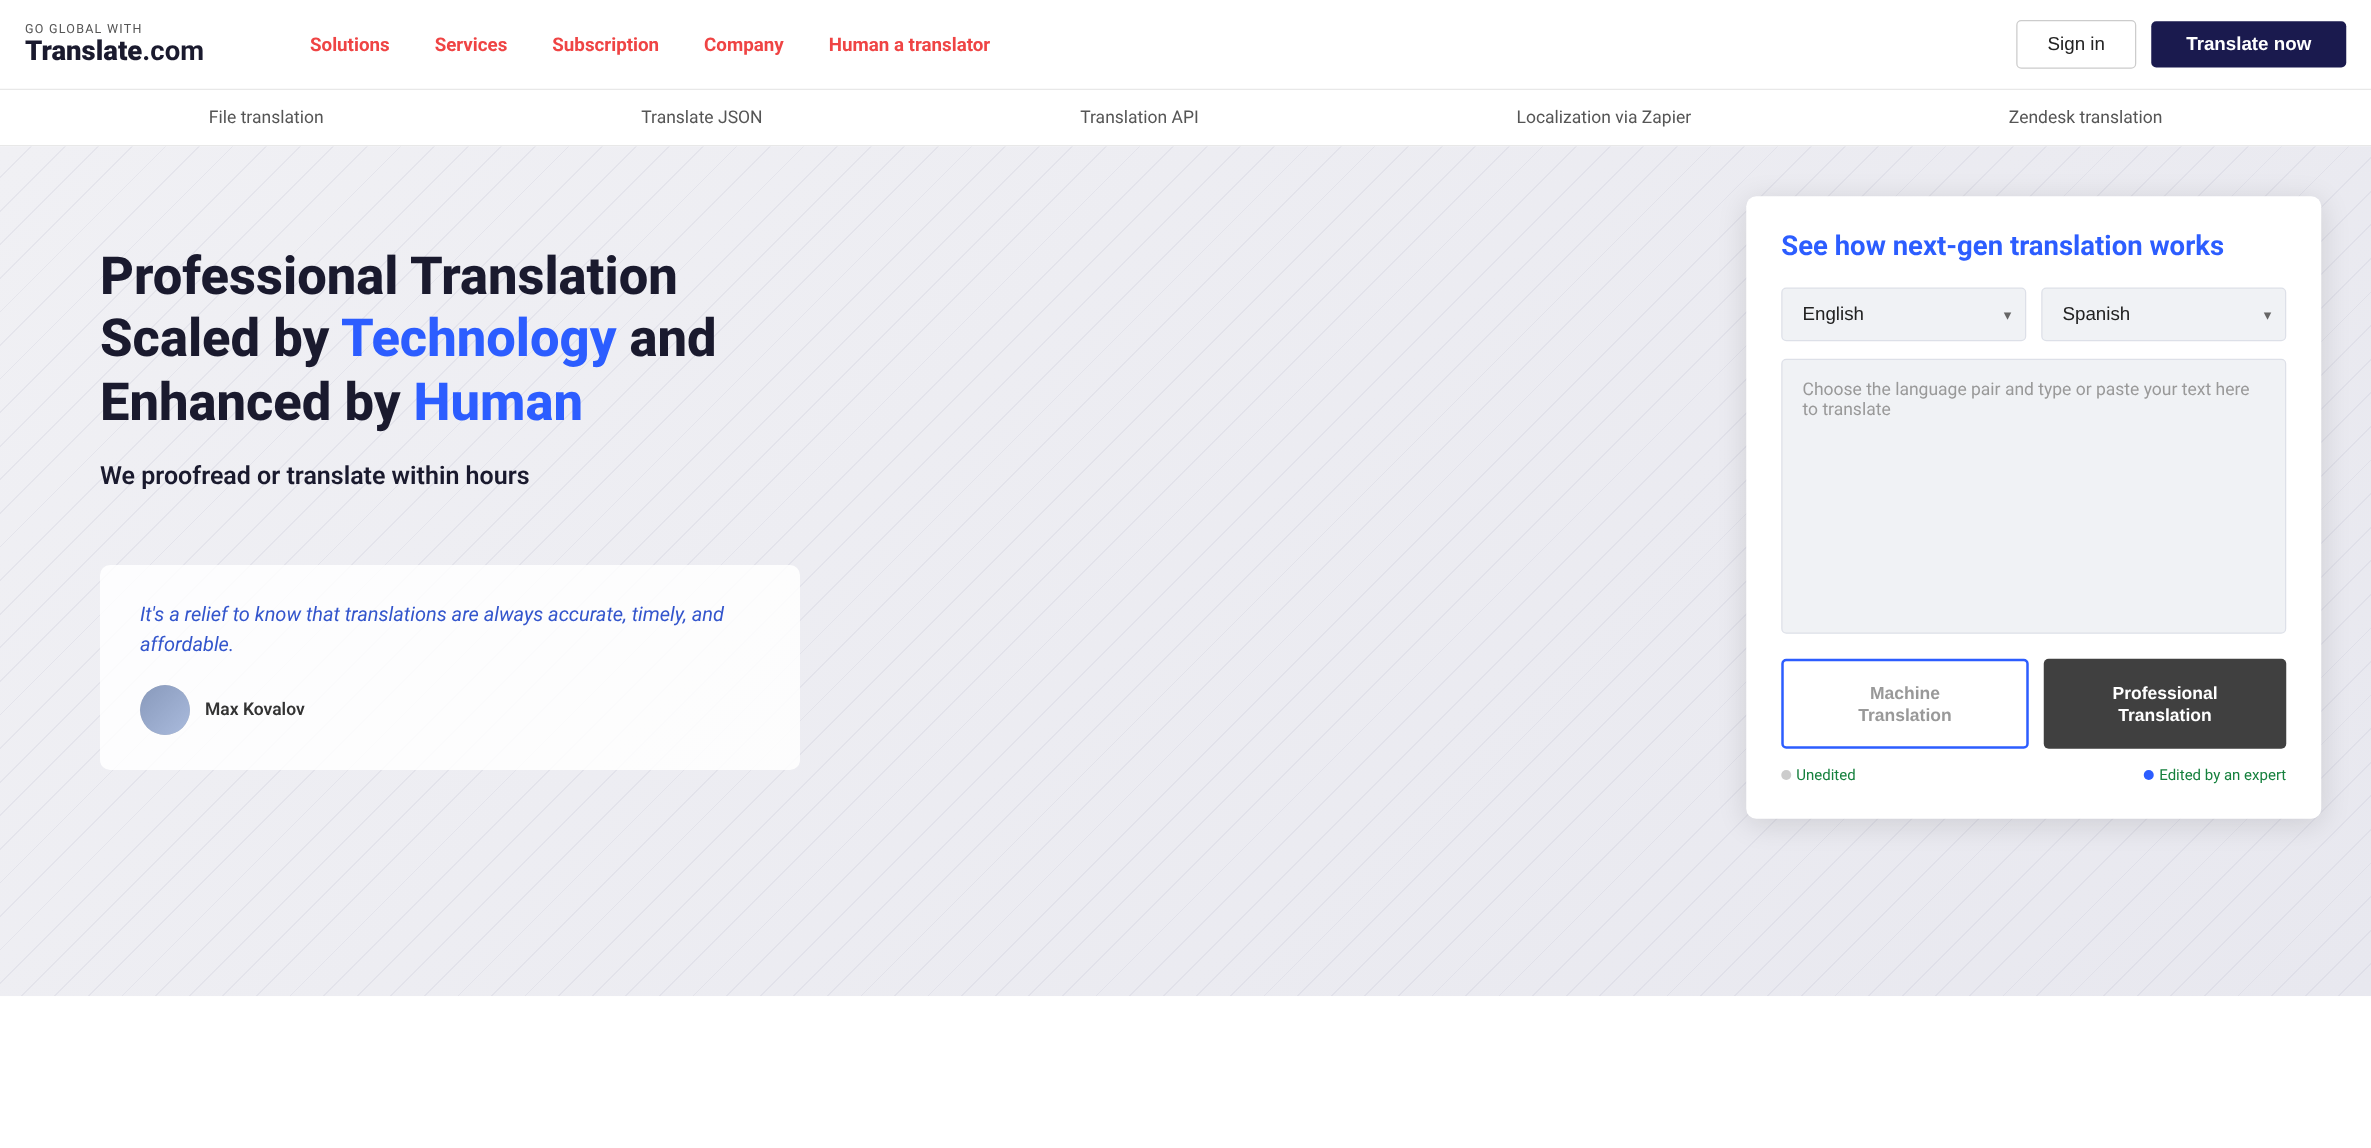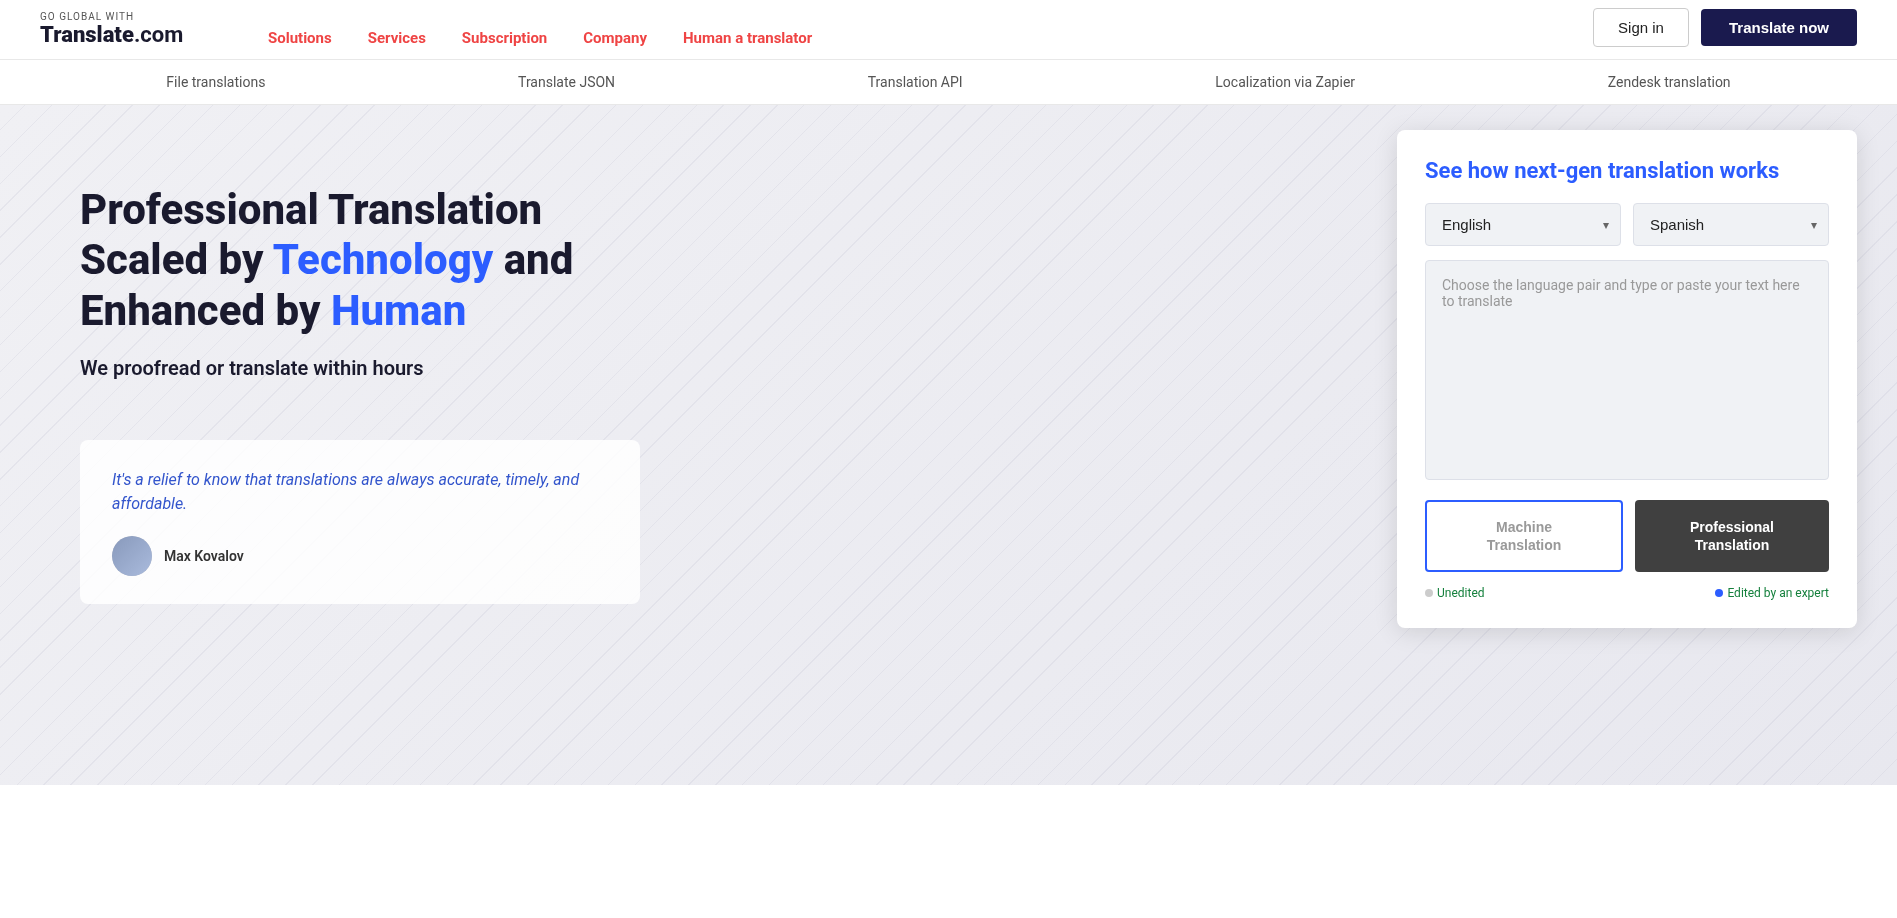--- a/index.html
+++ b/index.html
@@ -1,25 +1,25 @@
 <!DOCTYPE html>
 <html><head>
   <meta charset="utf-8">
   <style>
     * { margin: 0; padding: 0; box-sizing: border-box; }
     body { font-family: -apple-system, BlinkMacSystemFont, 'Segoe UI', Roboto, Arial, sans-serif; background: #fff; color: #222; }
 
     
     .header {
       display: flex;
-      align-items: flex-end;
-      padding: 12px 40px;
+      align-items: center;
+      padding: 12px 20px;
       border-bottom: 1px solid #e8e8e8;
       background: #fff;
-      height: 60px;
+      height: 72px;
     }
     .logo-area {
       display: flex;
       flex-direction: column;
       margin-right: 48px;
       min-width: 180px;
     }
     .logo-top {
       font-size: 10px;
       color: #555;
@@ -126,21 +126,21 @@
       flex: 1;
       padding: 80px 60px 60px 80px;
       display: flex;
       flex-direction: column;
       justify-content: flex-start;
       position: relative;
       z-index: 1;
     }
     .hero-right {
       width: 520px;
-      padding: 25px 40px 40px 20px;
+      padding: 40px 40px 40px 20px;
       display: flex;
       align-items: flex-start;
       justify-content: center;
       position: relative;
       z-index: 1;
     }
 
     .hero-title {
       font-size: 42px;
       font-weight: 800;
@@ -328,21 +328,21 @@
     <a class="nav-link" href="#">Company</a>
     <a class="nav-link" href="#">Human a translator</a>
   </nav>
   <div class="header-actions">
     <button class="btn-signin">Sign in</button>
     <button class="btn-translate-now">Translate now</button>
   </div>
 </header>
 
 <nav class="sub-nav">
-  <a class="sub-nav-link" href="#">File translations</a>
+  <a class="sub-nav-link" href="#">File translation</a>
   <a class="sub-nav-link" href="#">Translate JSON</a>
   <a class="sub-nav-link" href="#">Translation API</a>
   <a class="sub-nav-link" href="#">Localization via Zapier</a>
   <a class="sub-nav-link" href="#">Zendesk translation</a>
 </nav>
 
 <section class="hero">
 
   <div class="hero-left">
     <h1 class="hero-title">

